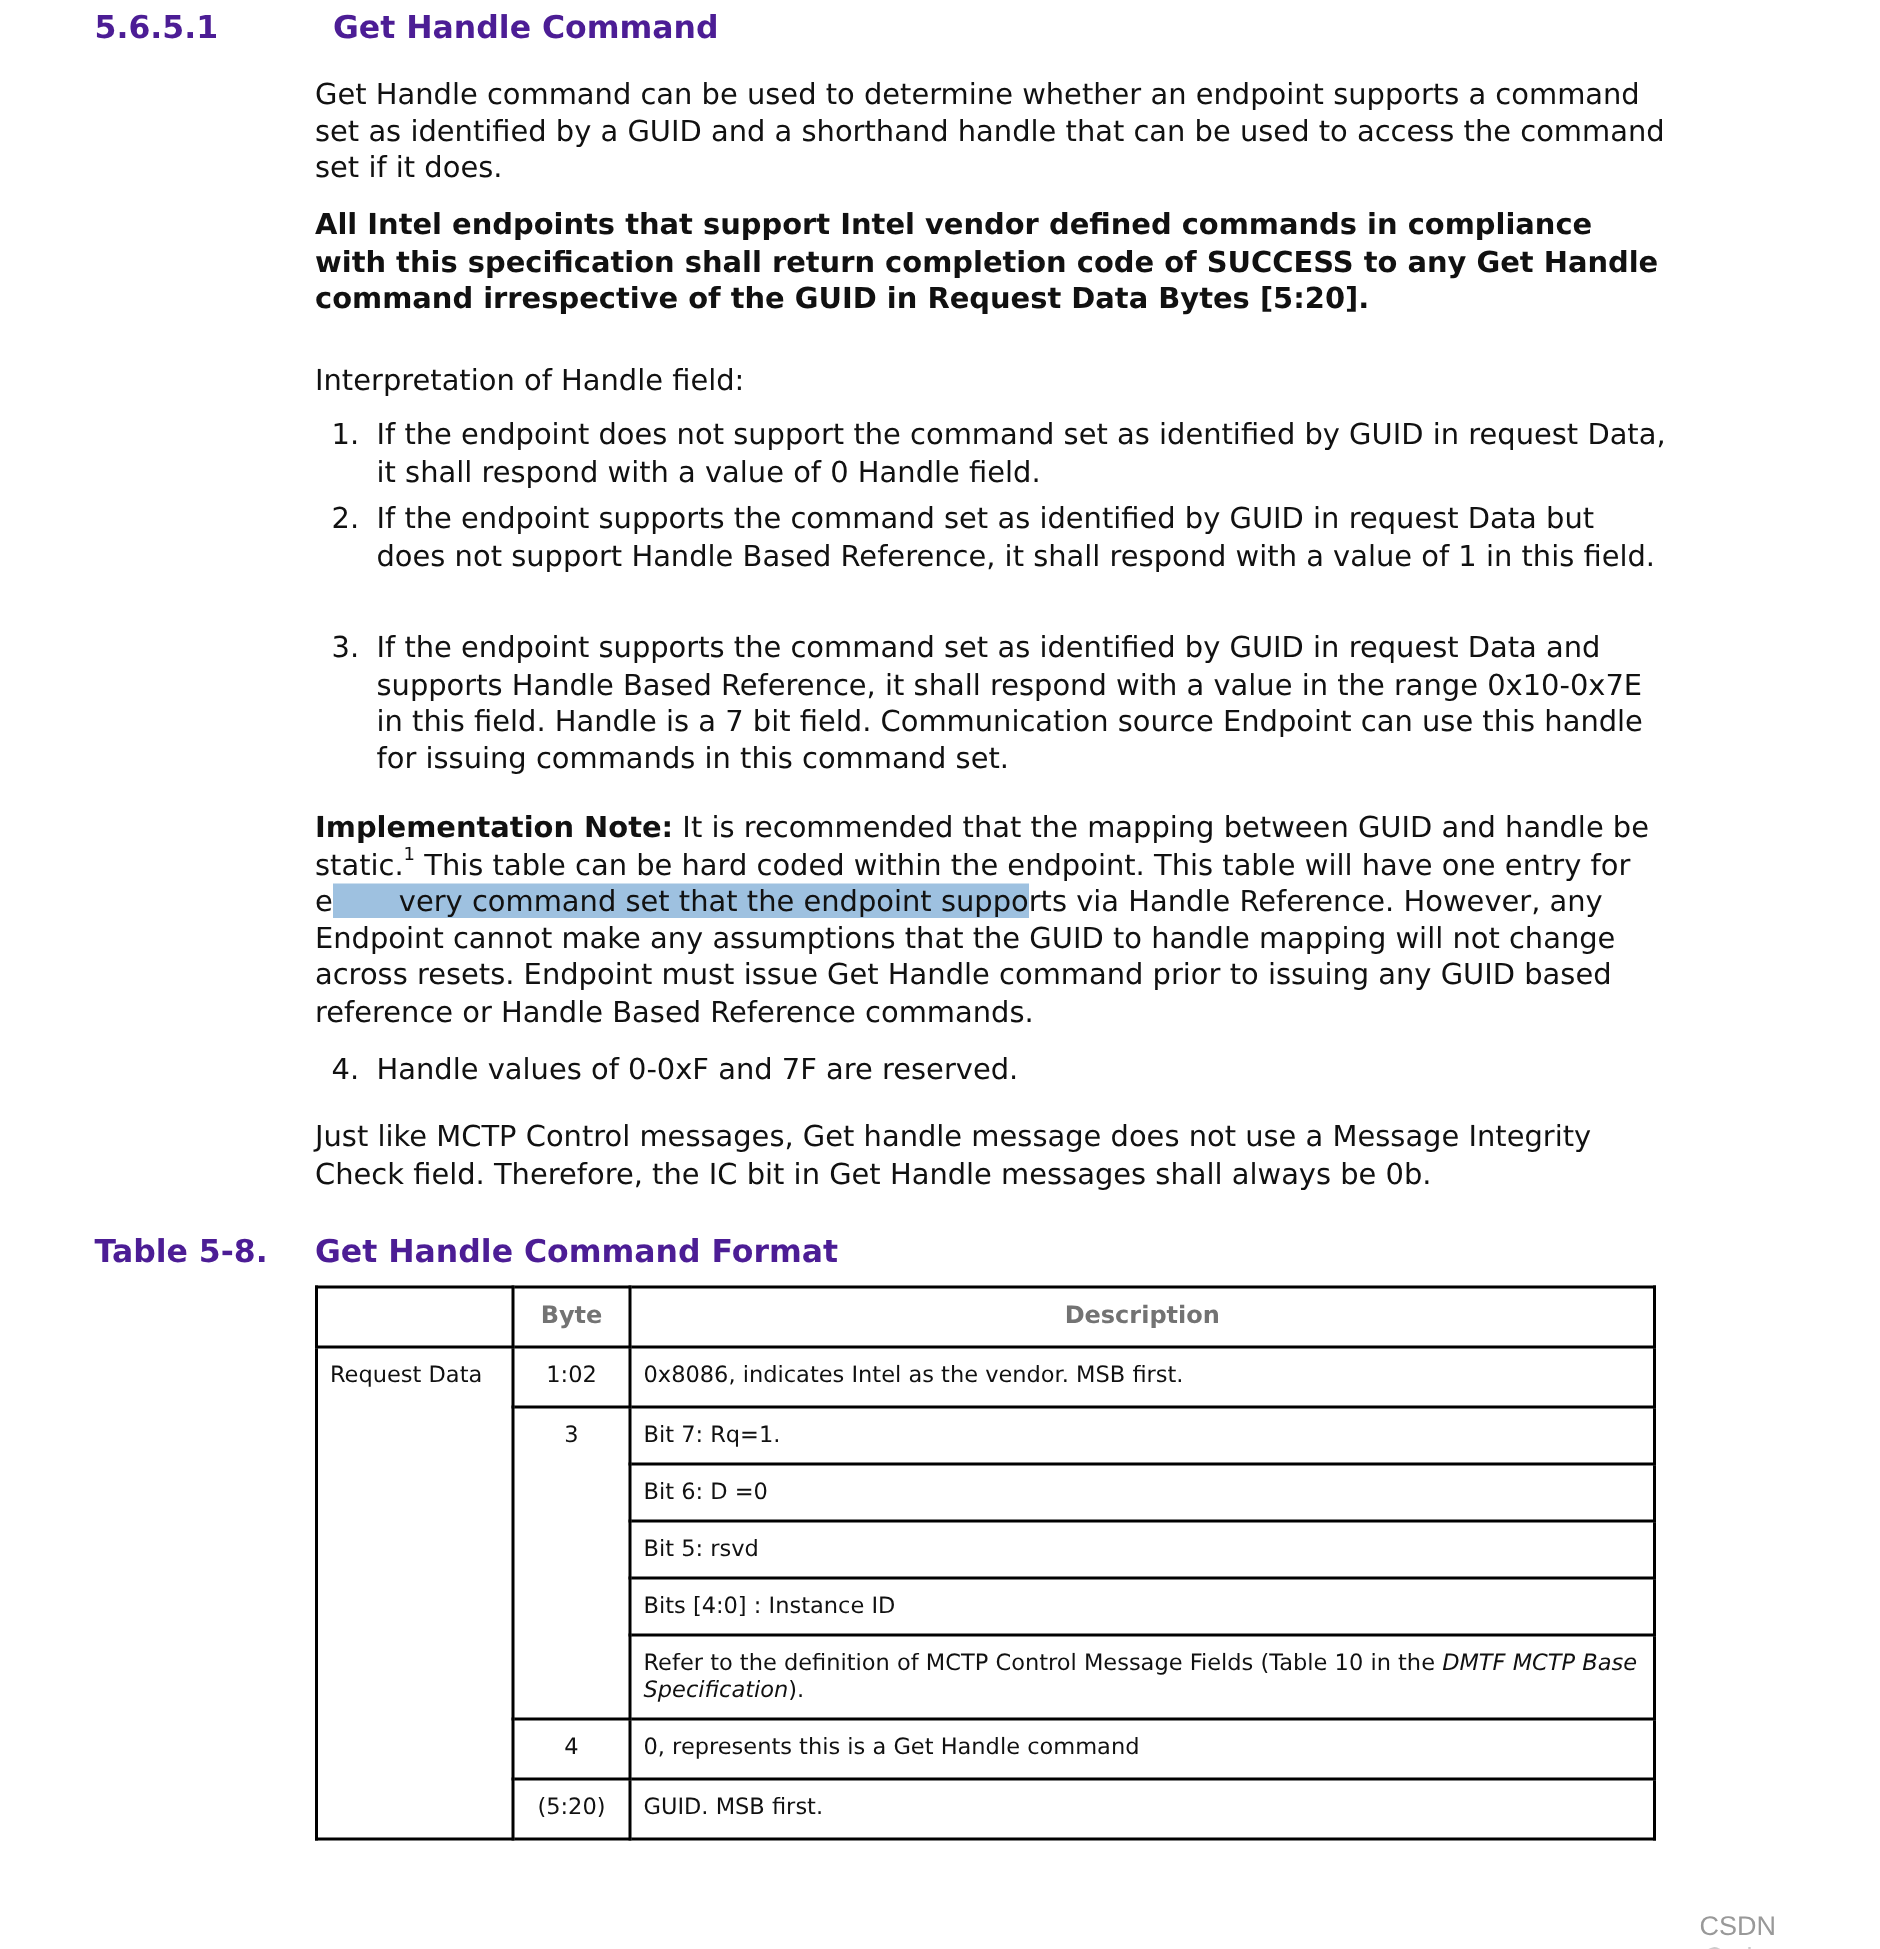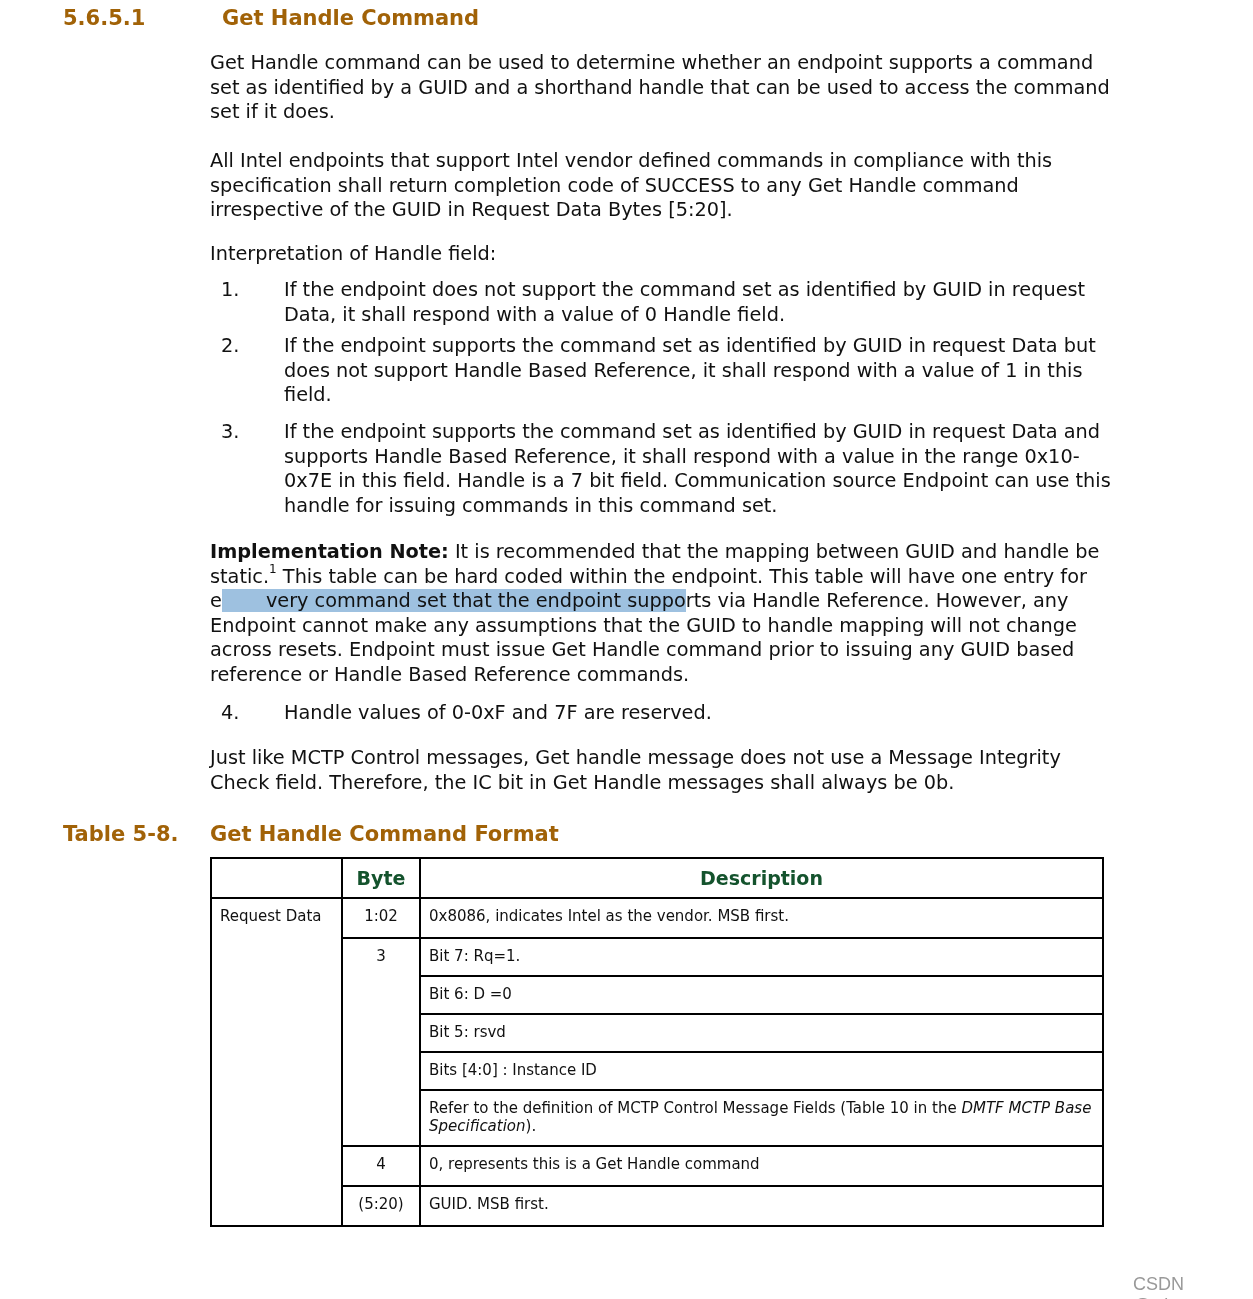--- a/index.html
+++ b/index.html
@@ -1,44 +1,44 @@
 <!DOCTYPE html>
 <html><head>
 <meta charset="utf-8">
 <style>
   html, body { margin:0; padding:0; background:#ffffff; }
   body { width:1253px; height:1299px; position:relative; overflow:hidden;
          font-family:"DejaVu Sans", sans-serif; color:#111; }
-  .heading { position:absolute; font-weight:bold; color:#a16207; font-size:21px; }
+  .heading { position:absolute; font-weight:bold; color:#4c1d95; font-size:21px; }
   .sec-num { left:63px; top:6px; }
   .sec-title { left:222px; top:6px; }
   .tbl-num { left:63px; top:822px;text-align:center; }
   .tbl-title { left:210px; top:822px; }
   .p { position:absolute; left:210px; width:900px; font-size:19.3px; line-height:24.6px; }
   .li { position:absolute; left:221px; width:890px; font-size:19.3px; line-height:24.6px; display:flex; }
   .li .n { width:30px; flex:0 0 30px; }
-  .li .t { flex:1;margin-left:33px; }
+  .li .t { flex:1; }
   .hl { background:#9ec1e0;padding-left:44px; }
   sup { font-size:12px; line-height:0; position:relative; top:-2px; vertical-align:super; }
   table.fmt { position:absolute; left:210px; top:857px; width:894px; border-collapse:collapse;
               border:2px solid #000; font-size:15px; }
   table.fmt td, table.fmt th { border:2px solid #000; vertical-align:top; padding:8px 8px; }
-  table.fmt th { color:#14532d; font-weight:bold; font-size:19px; padding:8px; text-align:center; }
+  table.fmt th { color:#737373; font-weight:bold; font-size:16px; padding:8px; text-align:center; }
   table.fmt td.byte { text-align:center; }
   .watermark { position:absolute; left:1133px; top:1274px; font-size:18px; color:#999;
                font-family:"Liberation Sans", sans-serif; }
 </style>
 </head>
 <body>
 
 <div class="heading sec-num">5.6.5.1</div>
 <div class="heading sec-title">Get Handle Command</div>
 
 <div class="p" style="top:51px;">Get Handle command can be used to determine whether an endpoint supports a command set as identified by a GUID and a shorthand handle that can be used to access the command set if it does.</div>
-<div class="p" style="top:149px;">All Intel endpoints that support Intel vendor defined commands in compliance with this specification shall return completion code of SUCCESS to any Get Handle command irrespective of the GUID in Request Data Bytes [5:20].</div>
+<div class="p" style="top:138px;font-weight:bold;">All Intel endpoints that support Intel vendor defined commands in compliance with this specification shall return completion code of SUCCESS to any Get Handle command irrespective of the GUID in Request Data Bytes [5:20].</div>
 <div class="p" style="top:242px;">Interpretation of Handle field:</div>
 
 <div class="li" style="top:278px;">
   <span class="n">1.</span>
   <span class="t">If the endpoint does not support the command set as identified by GUID in request Data, it shall respond with a value of 0 Handle field.</span>
 </div>
 <div class="li" style="top:334px;">
   <span class="n">2.</span>
   <span class="t">If the endpoint supports the command set as identified by GUID in request Data but does not support Handle Based Reference, it shall respond with a value of 1 in this field.</span>
 </div>

